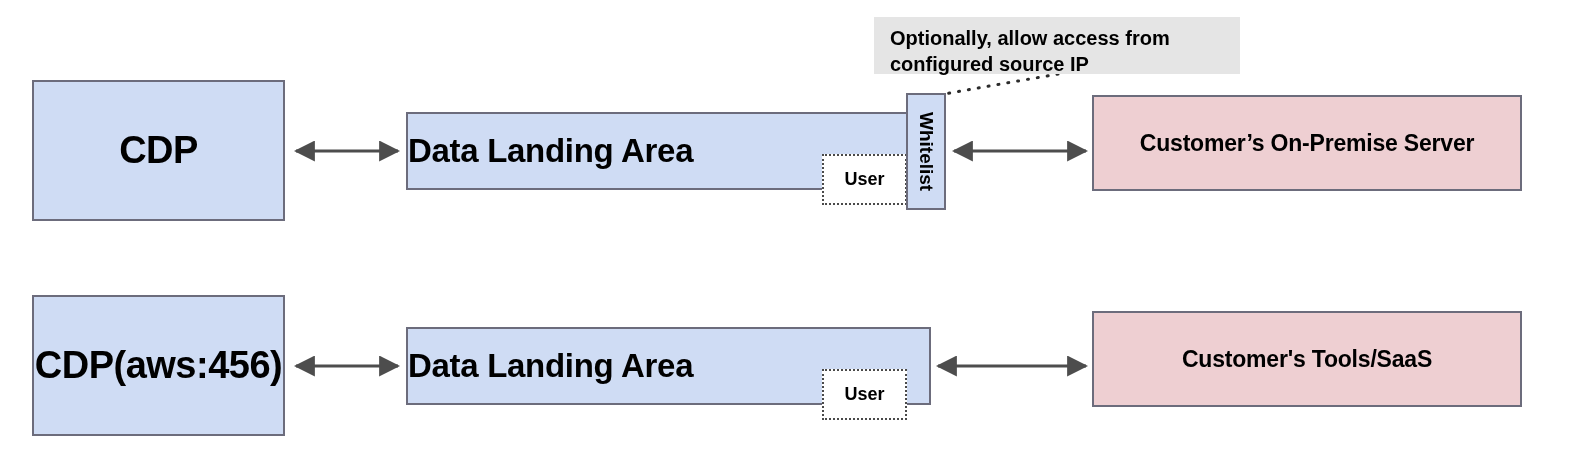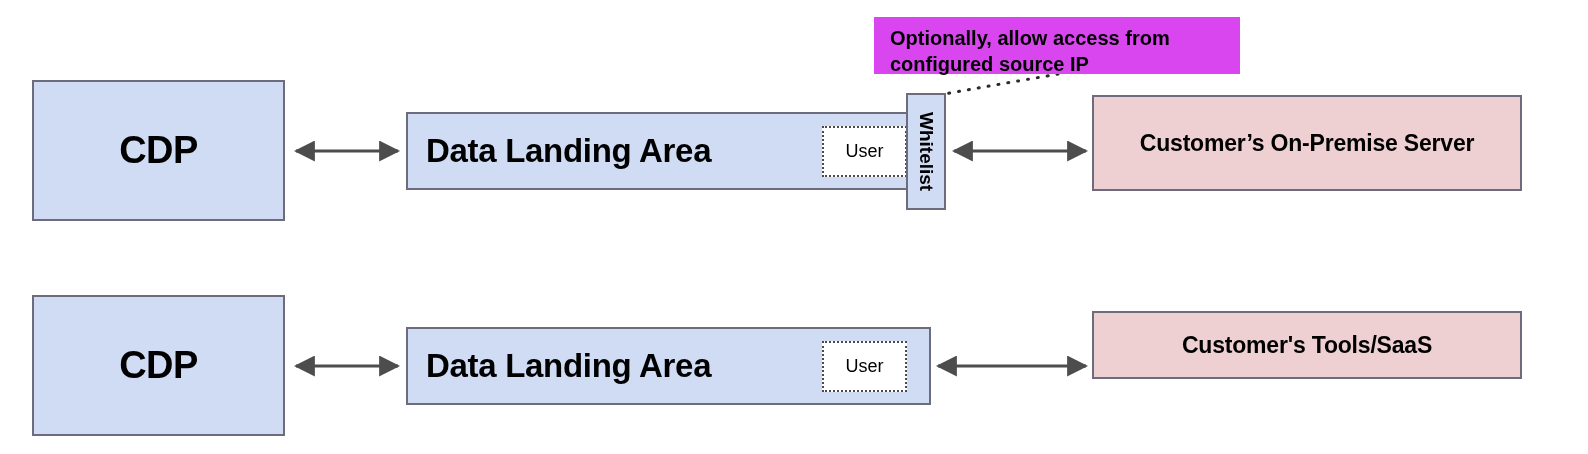--- a/index.html
+++ b/index.html
@@ -30,21 +30,21 @@
   }
   .blue-node {
     background: #cfdcf4;
     border: 2px solid #6c6c7c;
   }
   .pink-node {
     background: #eecfd2;
     border: 2px solid #6c6c7c;
   }
   .note-node {
-    background: #d946ef;
+    background: #e5e5e5;
     border: none;
     text-align: left;
     justify-content: flex-start;
     align-items: flex-start;
   }
   .dotted-node {
     background: #ffffff;
     border: 2px dotted #4a4a4a;
   }
 
@@ -56,28 +56,28 @@
   }
   .cdp .line { display: block; white-space: nowrap; }
 
   
   .dla {
     justify-content: flex-start;
     font-size: 33px;
     letter-spacing: -0.3px;
   }
   .dla .dla-label {
-    margin-left: 18px;
     white-space: nowrap;
   }
 
   
   .user-chip {
     font-size: 18px;
-    font-weight: normal;
+    font-weight: bold;
+    margin-top: 28px;
   }
 
   
   .whitelist {
     writing-mode: vertical-rl;
     font-size: 19px;
     font-weight: bold;
     letter-spacing: 0px;
   }
 
@@ -154,27 +154,28 @@
     <span>Customer’s On-Premise Server</span>
   </div>
 
   <div class="node note-node" style="left:874px; top:17px; width:366px; height:57px;">
     <span class="note-text">Optionally, allow access from
 configured source IP</span>
   </div>
 
   <div class="node blue-node cdp" style="left:32px; top:295px; width:253px; height:141px;">
     <span class="line">CDP</span>
+    <span class="line">(aws:456)</span>
   </div>
 
   <div class="node blue-node dla" style="left:406px; top:327px; width:525px; height:78px;">
     <span class="dla-label">Data Landing Area</span>
   </div>
 
   <div class="node dotted-node user-chip" style="left:822px; top:341px; width:85px; height:51px;">
     <span>User</span>
   </div>
 
-  <div class="node pink-node customer" style="left:1092px; top:311px; width:430px; height:68px;text-align:center;">
+  <div class="node pink-node customer" style="left:1092px; top:311px; width:430px; height:96px;text-align:center;">
     <span>Customer's Tools/SaaS</span>
   </div>
 
 </div>
 
 </body></html>

